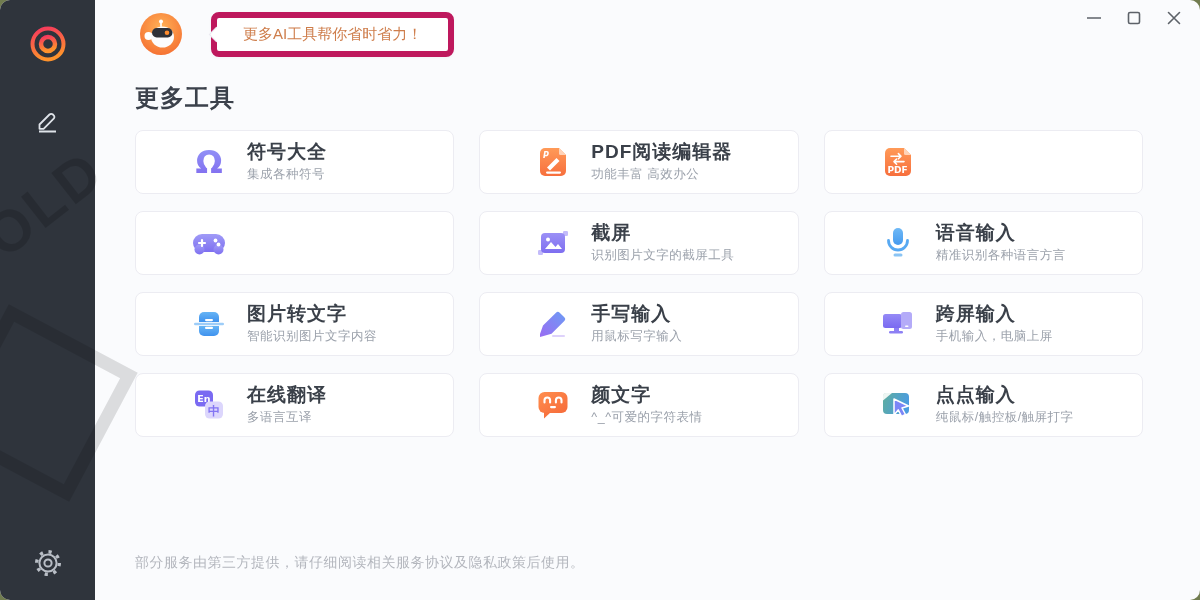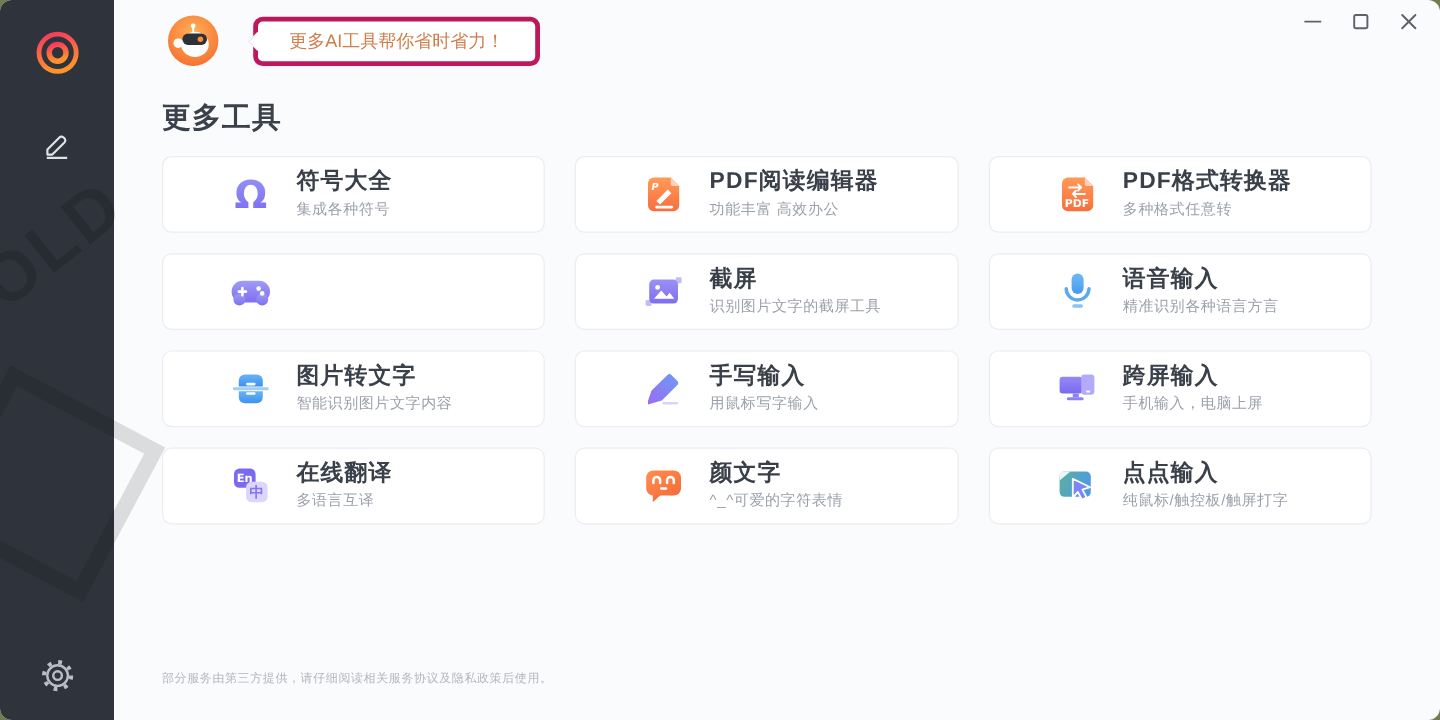--- a/index.html
+++ b/index.html
@@ -34,21 +34,21 @@
   
   .controls{position:absolute;top:10px;right:16px;display:flex;gap:20px;z-index:5;}
   .ctl{width:20px;height:20px;display:flex;align-items:center;justify-content:center;cursor:pointer;}
   .ctl svg{width:20px;height:20px;}
   
   .main{flex:1;position:relative;padding-left:40px;box-sizing:border-box;}
   .header{display:flex;align-items:center;padding-top:12px;height:44px;}
   .mascot{width:44px;height:44px;margin-left:4px;flex-shrink:0;cursor:pointer;}
   .bubble{
     margin-left:28px;position:relative;background:#fff;
-    border:4px solid #be185d;border-radius:8px;
+    border:6px solid #be185d;border-radius:8px;
     padding:7px 26px;font-size:15px;color:#ce7d4b;
     box-shadow:0 1px 3px rgba(60,60,90,0.04);
   }
   .bubble::before{
     content:"";position:absolute;left:-6px;top:11px;width:10px;height:10px;
     background:#fff;border-left:1px solid #eceaf1;border-bottom:1px solid #eceaf1;
     transform:rotate(45deg);
   }
   .section-title{
     margin:26px 0 16px;font-size:24px;font-weight:700;color:#3b414b;letter-spacing:1px;
@@ -64,21 +64,21 @@
     display:flex;align-items:center;padding-left:55px;gap:20px;
     cursor:pointer;
   }
   .tool-icon{width:36px;height:36px;flex-shrink:0;}
   .tool-icon svg{width:36px;height:36px;display:block;}
   .tool-text{display:flex;flex-direction:column;justify-content:flex-start;}
   .tool-title{font-size:19px;font-weight:700;color:#3a4049;letter-spacing:1px;line-height:1.15;}
   .tool-sub{font-size:12.5px;color:#9ba1ab;margin-top:3px;letter-spacing:0.5px;}
   .footer{
     position:absolute;left:40px;bottom:28px;
-    font-size:10px;color:#b3b6bd;letter-spacing:0.5px;
+    font-size:14px;color:#b3b6bd;letter-spacing:0.5px;
   }
 </style>
 </head>
 <body>
 
 <div class="window">
 
   <div class="sidebar">
     <div class="sb-watermark">OLD</div>
     <div class="sb-watermark2"></div>
@@ -193,24 +193,20 @@
                   <stop offset="1" stop-color="#f76f3d"></stop>
                 </linearGradient>
               </defs>
               <path d="M5 9a5 5 0 0 1 5-5h14l7 7v16a5 5 0 0 1-5 5H10a5 5 0 0 1-5-5z" fill="url(#gc)"></path>
               <path d="M24 4l7 7h-5.5a1.5 1.5 0 0 1-1.5-1.5z" fill="#ffd3b8"></path>
               <path d="M11 12.2h10m-2.6-2.6l2.6 2.6-2.6 2.6" stroke="#fff" stroke-width="1.6" fill="none" stroke-linecap="round" stroke-linejoin="round"></path>
               <path d="M24 17.6H14m2.6-2.6L14 17.6l2.6 2.6" stroke="#fff" stroke-width="1.6" fill="none" stroke-linecap="round" stroke-linejoin="round"></path>
               <text x="17.5" y="28.5" text-anchor="middle" font-size="9" font-weight="bold" fill="#fff" font-family="DejaVu Sans, sans-serif">PDF</text>
             </svg>
           </span>
-    <div class="tool-text">
-      <div class="tool-title">PDF格式转换器</div>
-      <div class="tool-sub">多种格式任意转</div>
-    </div>
   </div>
 
   <div class="card">
     <span class="tool-icon">
             <svg viewBox="0 0 36 36">
               <defs>
                 <linearGradient id="gd" x1="0" y1="0" x2="0" y2="1">
                   <stop offset="0" stop-color="#a09bf7"></stop>
                   <stop offset="1" stop-color="#7e6ff0"></stop>
                 </linearGradient>

